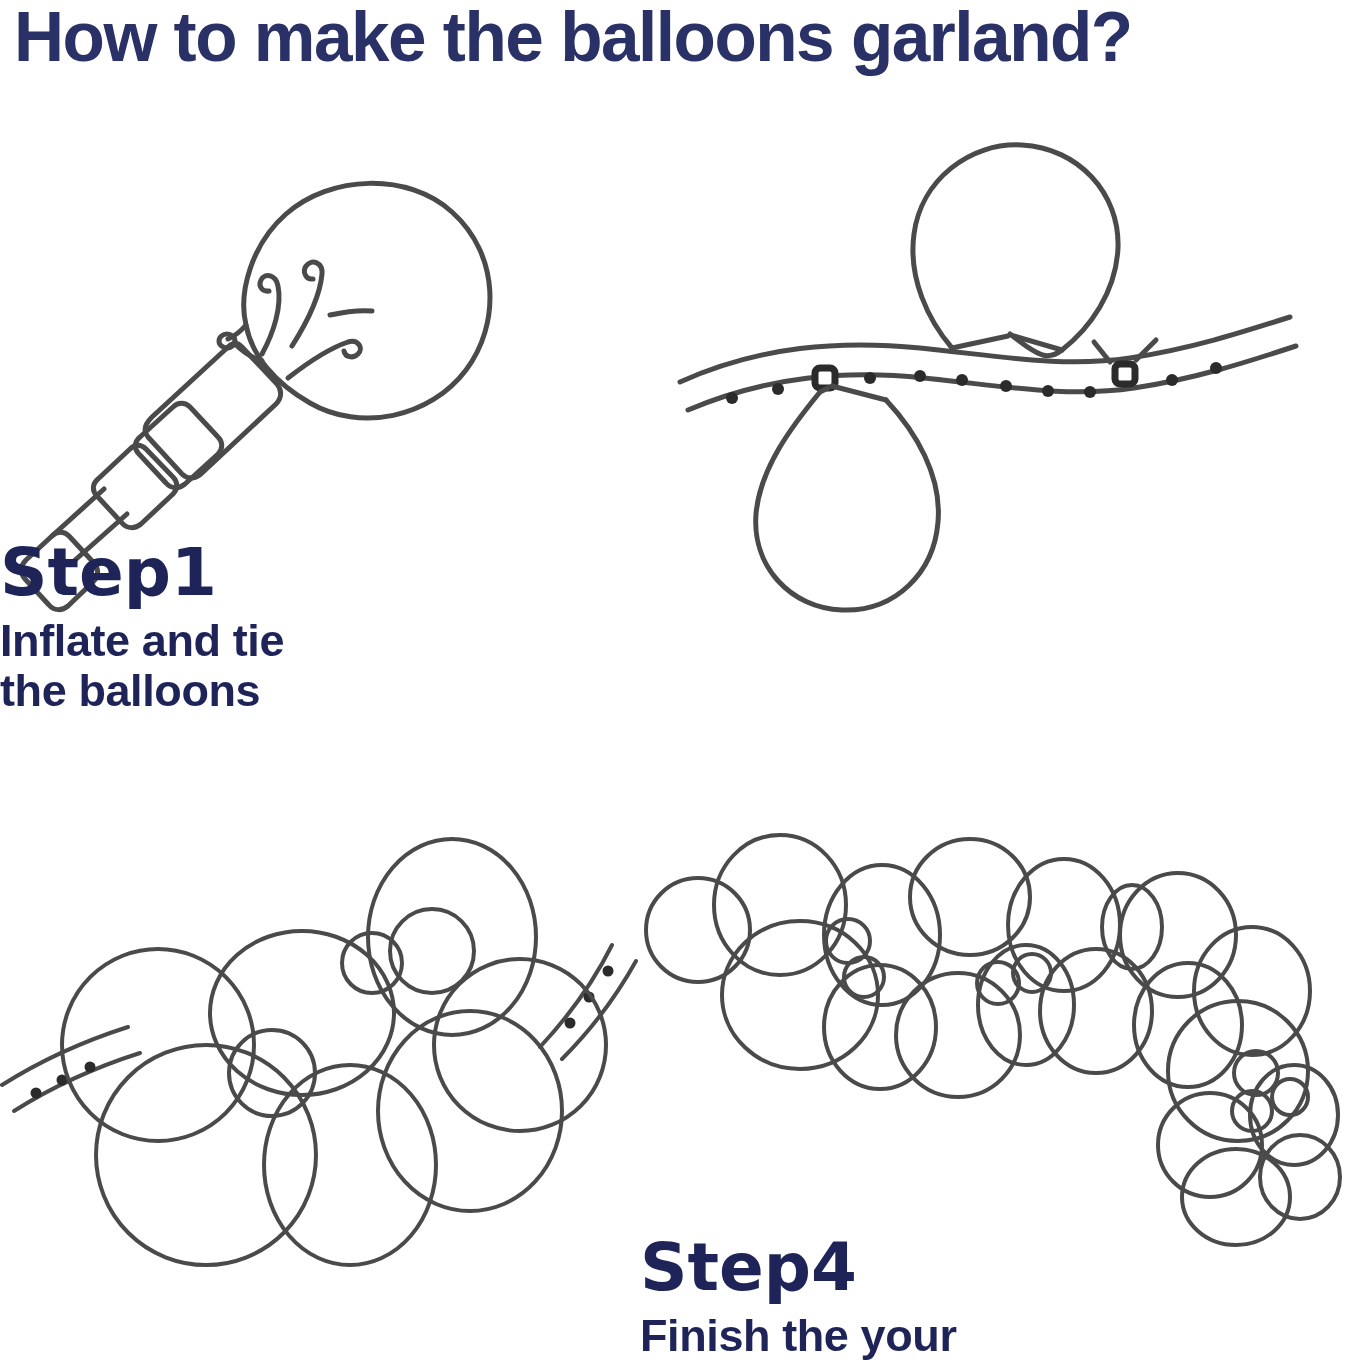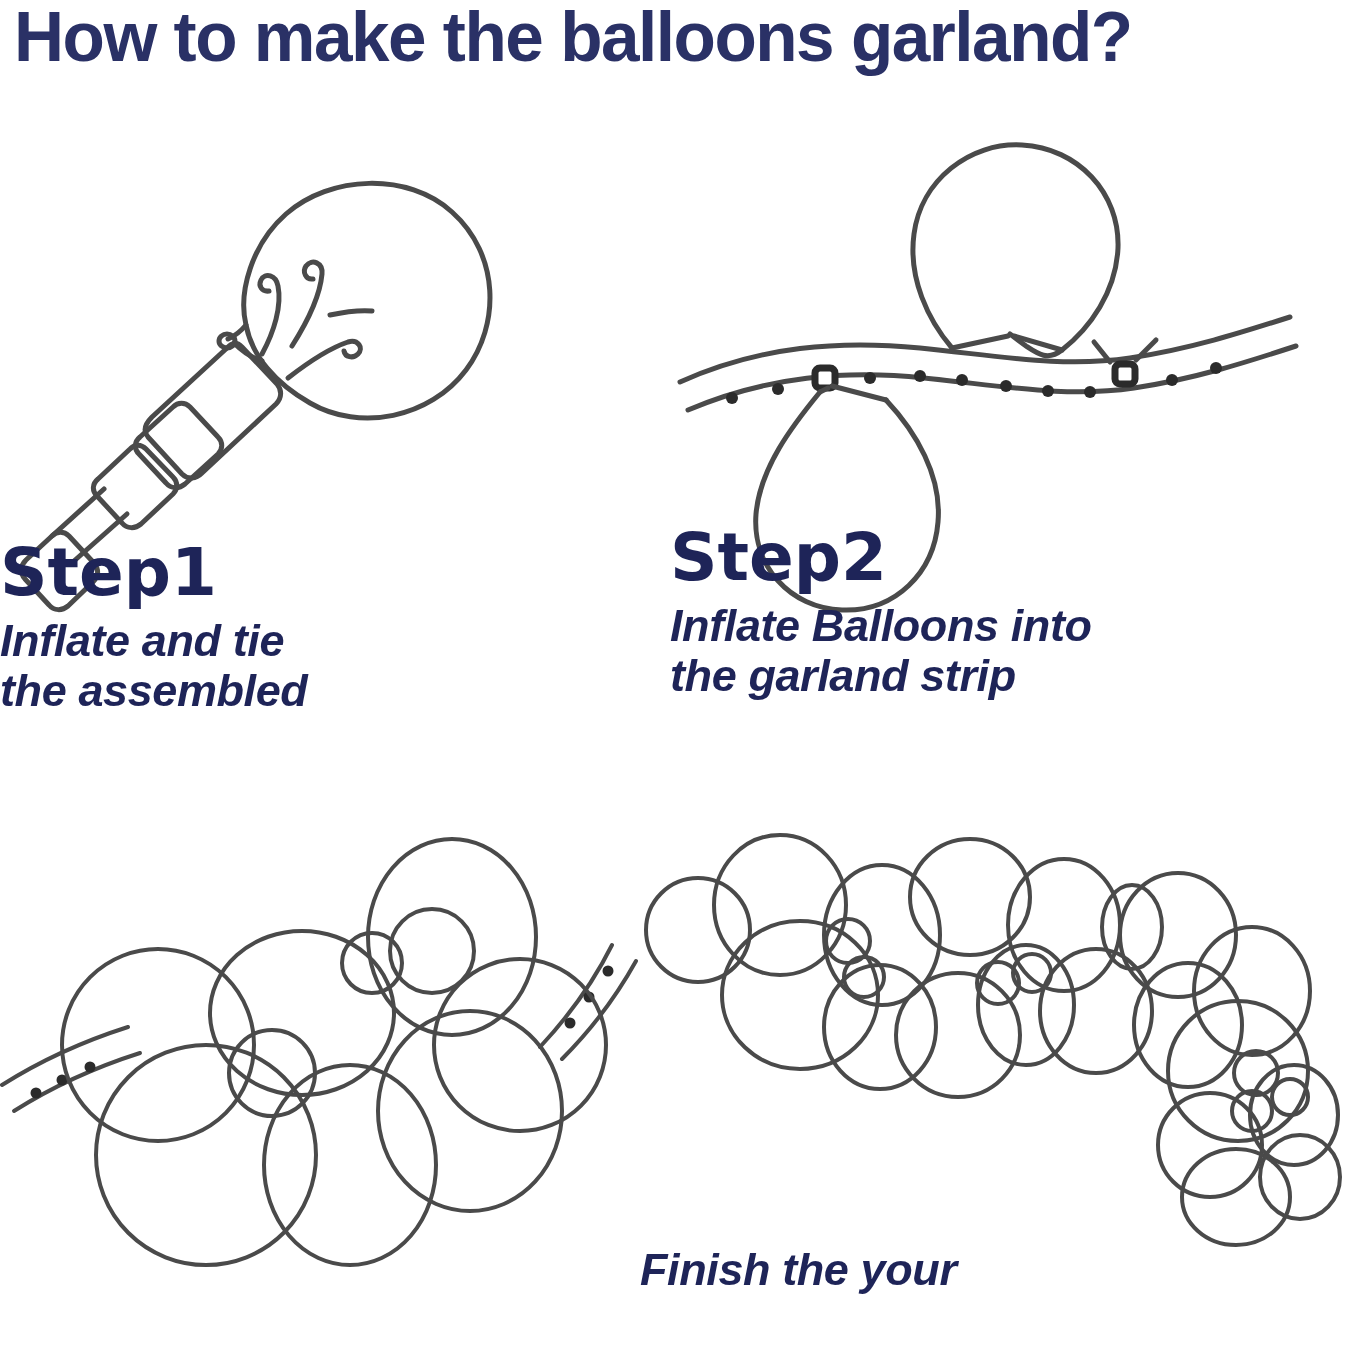--- a/index.html
+++ b/index.html
@@ -24,21 +24,20 @@
   .caption{position:absolute;text-align:left;width:100%;}
   .step-head{
     font-size:66px;font-weight:bold;color:#1e2458;
     line-height:1.0;letter-spacing:0px;
     font-family:"DejaVu Sans","Liberation Sans",sans-serif;
   }
   .step-sub{
     font-size:45px;font-weight:bold;color:#1e2458;
     line-height:1.10;margin-top:10px;letter-spacing:-0.4px;
     font-family:"Liberation Sans","DejaVu Sans",sans-serif;
-    font-style:italic;
   }
   .step-sub span{display:block;}
 
   
   #cell1{left:0px;  top:120px; width:660px; height:640px;}
   #cell2{left:670px;top:110px; width:688px; height:650px;}
   #cell3{left:0px;  top:755px; width:680px; height:617px;}
   #cell4{left:640px;top:815px; width:718px; height:557px;}
 
   #cap1{top:420px;}
@@ -88,21 +87,21 @@
         <path d="M52 416 L26 440 C20 446 20 453 25 459 L49 485
                  C54 491 62 491 68 486 L93 462 C99 456 99 449 94 443
                  L69 416 C64 411 57 411 52 416 Z"></path>
       </svg>
     </div>
 
     <div class="caption" id="cap1">
       <div class="step-head">Step1</div>
       <div class="step-sub">
         <span>Inflate and tie</span>
-        <span>the assembled</span>
+        <span>the balloons</span>
       </div>
     </div>
   </div>
 
   <div class="cell" id="cell2">
     <div class="art">
       <svg width="688" height="430" viewBox="0 0 688 430" fill="none" stroke="#4a4a4a" stroke-width="5" stroke-linecap="round" stroke-linejoin="round">
 
         <path d="M282 238 C258 210 238 168 244 124 C251 70 300 32 352 35
                  C408 38 450 83 448 138 C446 182 420 218 392 240
@@ -132,27 +131,20 @@
         <path d="M440 252 L424 232"></path>
         <path d="M466 250 L486 230"></path>
 
         <path d="M150 282 C122 316 90 358 86 404 C82 456 120 498 172 500
                  C226 502 264 462 268 412 C272 366 246 322 216 290"></path>
         <path d="M150 282 L158 278"></path>
         <path d="M216 290 L162 276"></path>
       </svg>
     </div>
 
-    <div class="caption" id="cap2">
-      <div class="step-head">Step2</div>
-      <div class="step-sub">
-        <span>Inflate Balloons into</span>
-        <span>the garland strip</span>
-      </div>
-    </div>
   </div>
 
   <div class="cell" id="cell3">
     <div class="art">
       <svg width="680" height="440" viewBox="0 0 680 440" fill="none" stroke="#4a4a4a" stroke-width="4" stroke-linecap="round" stroke-linejoin="round">
 
         <path d="M2 330 C40 306 84 286 128 272"></path>
         <path d="M14 356 C52 332 96 312 140 298"></path>
         <g fill="#2b2b2b" stroke="none">
           <circle cx="36" cy="338" r="5.5"></circle>
@@ -216,19 +208,20 @@
         <circle cx="224" cy="162" r="20"></circle>
         <circle cx="358" cy="168" r="21"></circle>
         <circle cx="392" cy="158" r="19"></circle>
         <circle cx="616" cy="258" r="22"></circle>
         <circle cx="612" cy="296" r="20"></circle>
         <circle cx="650" cy="282" r="18"></circle>
       </svg>
     </div>
 
     <div class="caption" id="cap4">
+      <div class="step-head">Step4</div>
       <div class="step-sub">
         <span>Finish the your</span>
       </div>
     </div>
   </div>
 
 </div>
 
 </body></html>

